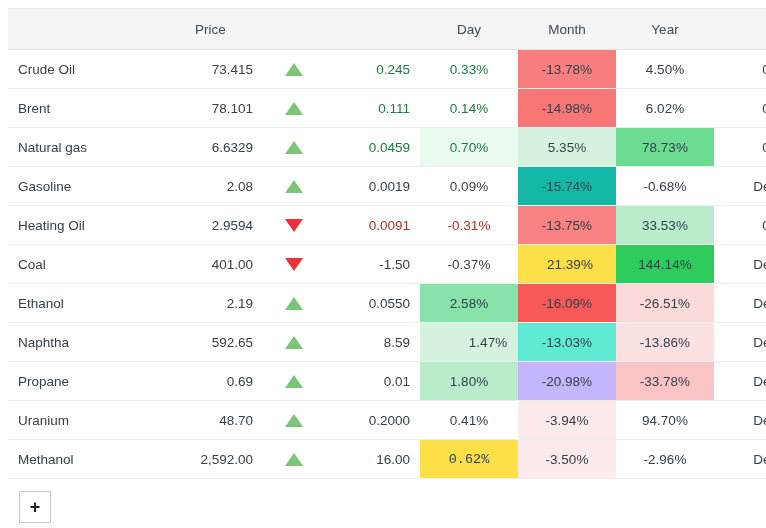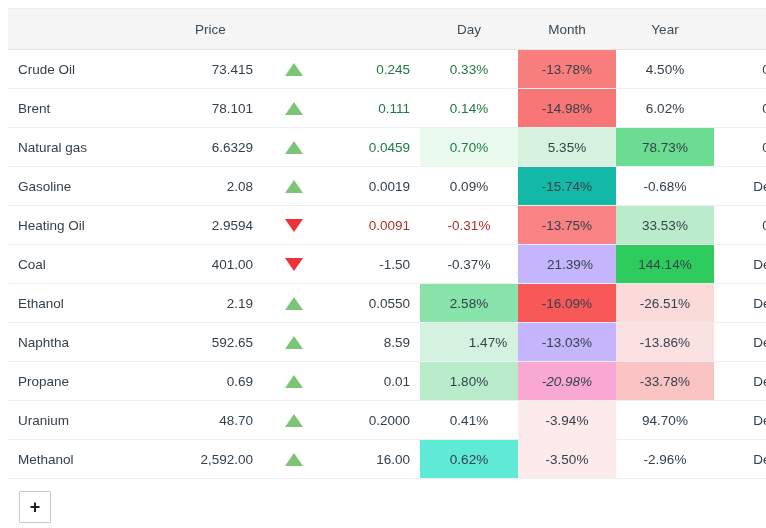--- a/index.html
+++ b/index.html
@@ -184,70 +184,70 @@
           <td class="cell-pct flat" style="background: rgb(249, 130, 130);">-13.75%</td>
           <td class="cell-pct flat" style="background: rgb(186, 236, 203);">33.53%</td>
           <td class="cell-date">07:34</td>
         </tr>
         <tr>
           <td class="cell-name">Coal</td>
           <td class="cell-price">401.00</td>
           <td class="arrow-cell"><span class="arrow down"></span></td>
           <td class="cell-change flat">-1.50</td>
           <td class="cell-pct flat">-0.37%</td>
-          <td class="cell-pct flat" style="background: #c4b5fd; padding-left: 16px;">21.39%</td>
+          <td class="cell-pct flat" style="background: #fde047; padding-left: 16px;">21.39%</td>
           <td class="cell-pct flat" style="background: rgb(46, 204, 92);">144.14%</td>
           <td class="cell-date">Dec/12</td>
         </tr>
         <tr>
           <td class="cell-name">Ethanol</td>
           <td class="cell-price">2.19</td>
           <td class="arrow-cell"><span class="arrow up"></span></td>
           <td class="cell-change flat">0.0550</td>
           <td class="cell-pct flat" style="background: rgb(135, 227, 169);">2.58%</td>
           <td class="cell-pct flat" style="background: rgb(247, 88, 88);">-16.09%</td>
           <td class="cell-pct flat" style="background: rgb(251, 218, 218);">-26.51%</td>
           <td class="cell-date">Dec/12</td>
         </tr>
         <tr>
           <td class="cell-name">Naphtha</td>
           <td class="cell-price">592.65</td>
           <td class="arrow-cell"><span class="arrow up"></span></td>
           <td class="cell-change flat">8.59</td>
           <td class="cell-pct flat" style="background: rgb(213, 242, 224); padding-left: 48px;">1.47%</td>
-          <td class="cell-pct flat" style="background: #c4b5fd;">-13.03%</td>
+          <td class="cell-pct flat" style="background: #5eead4;">-13.03%</td>
           <td class="cell-pct flat" style="background: rgb(251, 225, 225);">-13.86%</td>
           <td class="cell-date">Dec/12</td>
         </tr>
         <tr>
           <td class="cell-name">Propane</td>
           <td class="cell-price">0.69</td>
           <td class="arrow-cell"><span class="arrow up"></span></td>
           <td class="cell-change flat">0.01</td>
           <td class="cell-pct flat" style="background: rgb(184, 236, 202);">1.80%</td>
-          <td class="cell-pct flat" style="background: #f9a8d4; font-style: italic;">-20.98%</td>
+          <td class="cell-pct flat" style="background: #c4b5fd;">-20.98%</td>
           <td class="cell-pct flat" style="background: rgb(250, 196, 196);">-33.78%</td>
           <td class="cell-date">Dec/12</td>
         </tr>
         <tr>
           <td class="cell-name">Uranium</td>
           <td class="cell-price">48.70</td>
           <td class="arrow-cell"><span class="arrow up"></span></td>
           <td class="cell-change flat">0.2000</td>
           <td class="cell-pct flat">0.41%</td>
           <td class="cell-pct flat" style="background: rgb(253, 234, 234);">-3.94%</td>
           <td class="cell-pct flat">94.70%</td>
           <td class="cell-date">Dec/09</td>
         </tr>
         <tr>
           <td class="cell-name">Methanol</td>
           <td class="cell-price">2,592.00</td>
           <td class="arrow-cell"><span class="arrow up"></span></td>
           <td class="cell-change flat">16.00</td>
-          <td class="cell-pct flat" style="background: #5eead4;">0.62%</td>
+          <td class="cell-pct flat" style="background: #fde047; font-family: Liberation Mono, monospace;">0.62%</td>
           <td class="cell-pct flat" style="background: rgb(253, 234, 234);">-3.50%</td>
           <td class="cell-pct flat">-2.96%</td>
           <td class="cell-date">Dec/12</td>
         </tr>
       </tbody>
   </table>
 
   <div class="add-row-wrap">
     <button class="add-btn">+</button>
   </div>

